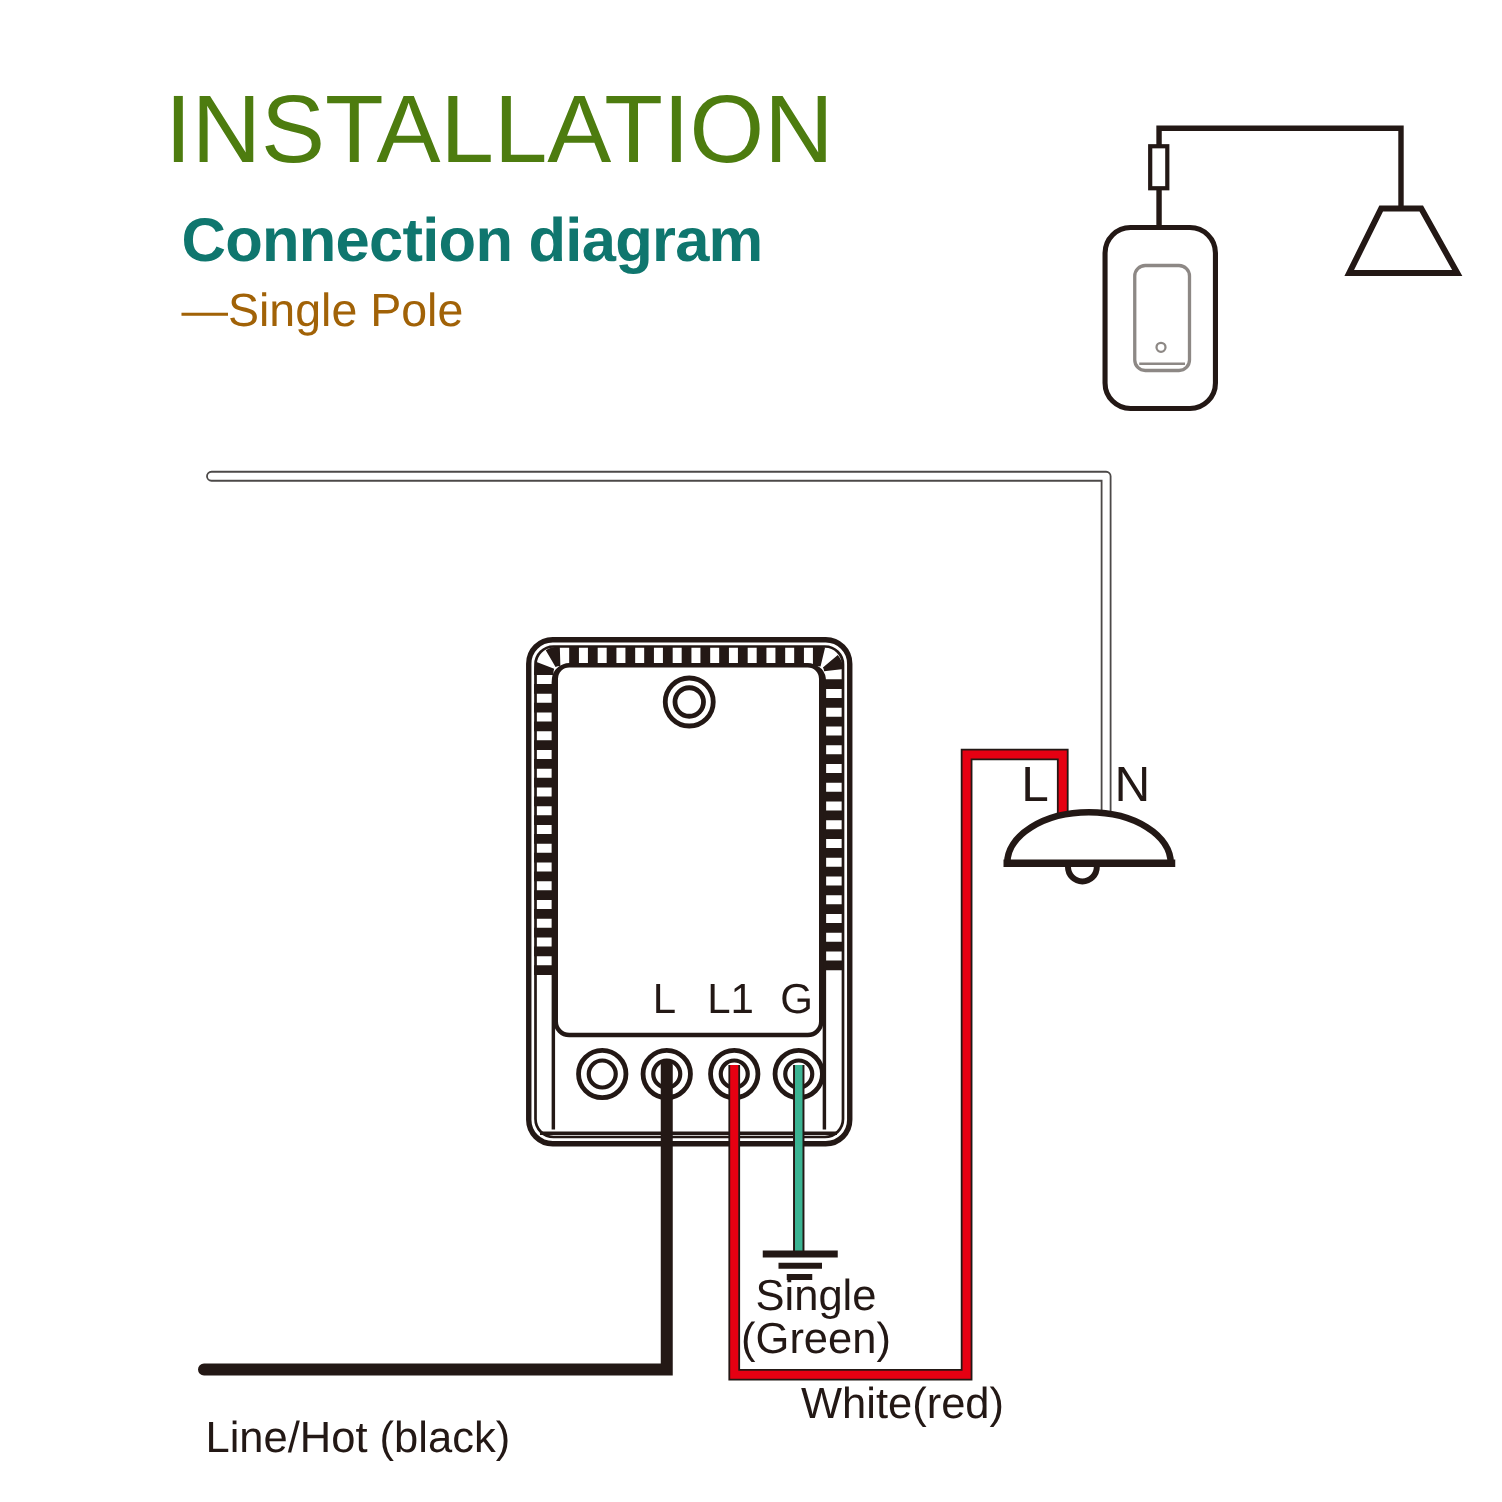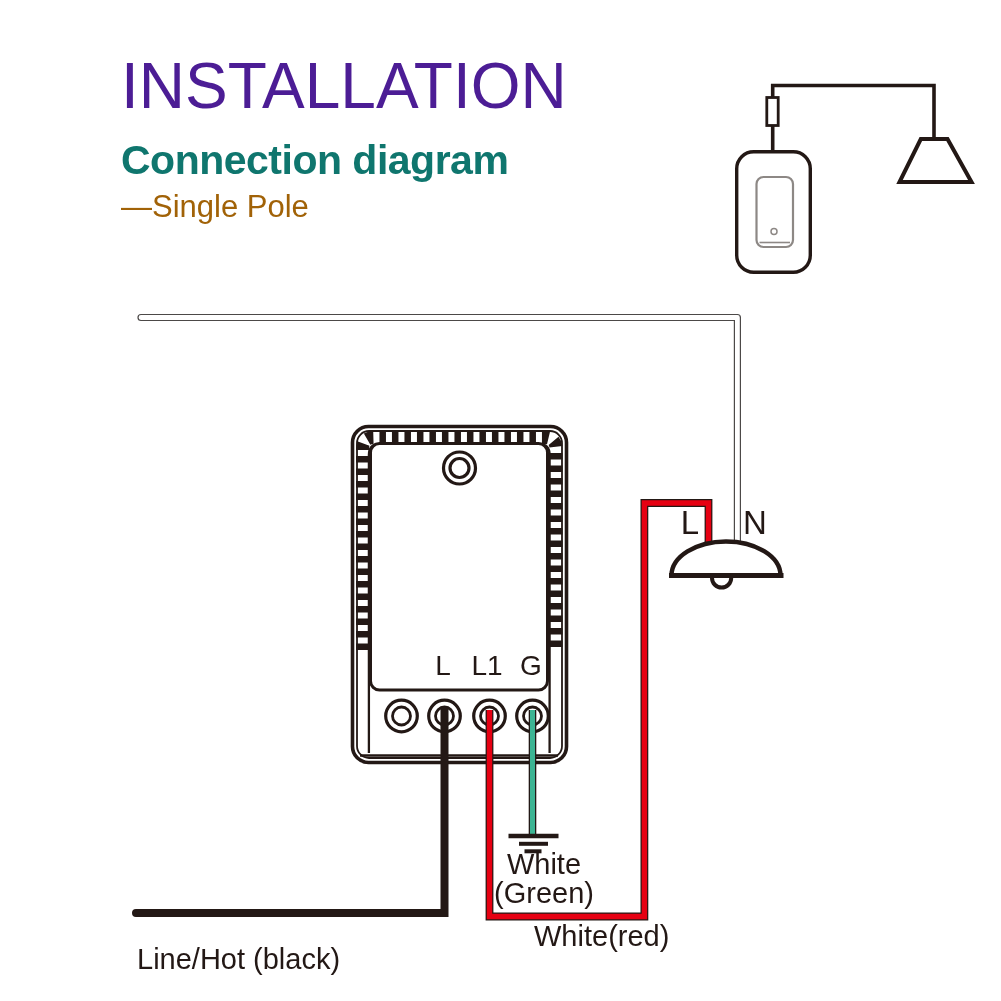--- a/index.html
+++ b/index.html
@@ -6,23 +6,23 @@
   .canvas{
     position:relative;
     width:1001px;height:1001px;
     background:#ffffff;
     font-family:"Liberation Sans","DejaVu Sans",sans-serif;
     color:#231815;
     overflow:hidden;
   }
   .abs{position:absolute;white-space:nowrap;}
   .title{
-    left:121px;top:54px;
+    left:110px;top:54px;
     font-size:64px;font-weight:200;letter-spacing:0px;line-height:1;
-    color:#4c1d95;
+    color:#4d7c0f;
   }
   .subtitle{
     left:121px;top:140px;
     font-size:41px;font-weight:700;letter-spacing:-0.5px;line-height:1;
     color:#0f766e;
   }
   .variant{
     left:121px;top:191px;
     font-size:31px;font-weight:300;line-height:1;
     color:#a16207;
@@ -118,20 +118,20 @@
 
 
   <div class="abs lamp-term lamp-l">L</div>
   <div class="abs lamp-term lamp-n">N</div>
 
   <div class="abs dev-term term-l">L</div>
   <div class="abs dev-term term-l1">L1</div>
   <div class="abs dev-term term-g">G</div>
 
   <div class="abs ground-label">
-    <div>White</div>
+    <div>Single</div>
     <div>(Green)</div>
   </div>
 
   <div class="abs linehot-label">Line/Hot (black)</div>
   <div class="abs load-label">White(red)</div>
 
 </div>
 
 </body></html>

